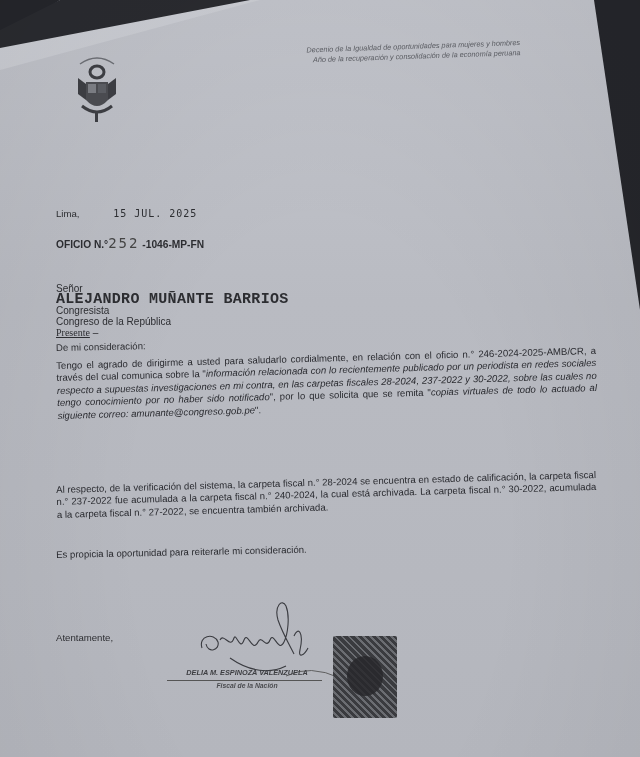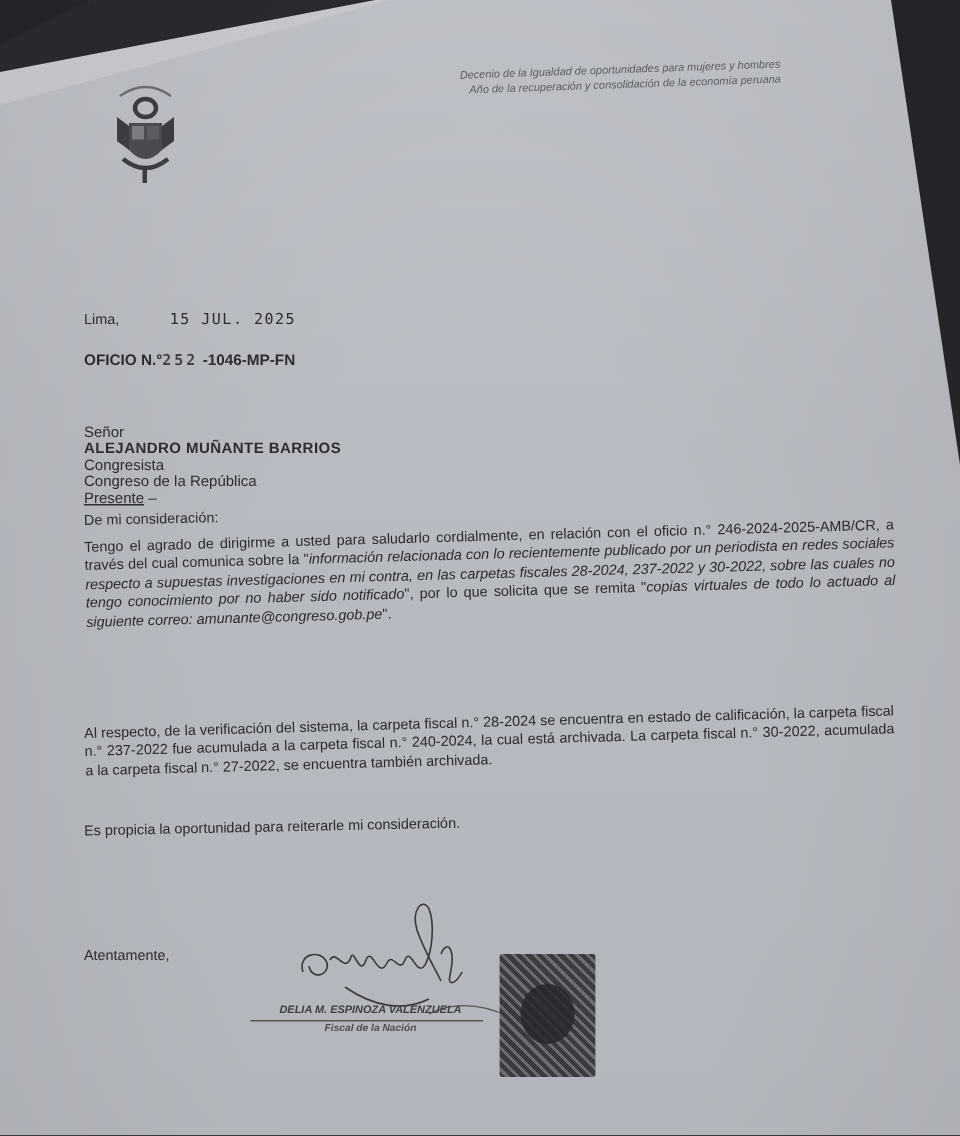--- a/index.html
+++ b/index.html
@@ -42,24 +42,24 @@
     position:absolute; left:32px; top:148px;
     font-family:"Liberation Serif", serif; font-style:italic; font-weight:bold;
     font-size:13px; color:#4e5056; line-height:17px;
   }
   .inst div:first-child { padding-left:12px; }
   .line { position:absolute; left:56px; font-size:9.6px; color:#2c2d31; white-space:nowrap; }
   .bold { font-weight:bold; }
   .date { top:208px; }
   .date .hand { font-family:"DejaVu Sans Mono", monospace; font-size:10px; letter-spacing:1px;margin-left:31px; }
   .oficio { top:235px; font-size:10.2px; }
-  .oficio .hand { font-family:"DejaVu Sans Mono", monospace; font-weight:bold; font-size:10px; letter-spacing:2px; color:#444; }
+  .oficio .hand { font-family:"DejaVu Sans Mono", monospace; font-weight:normal; font-size:14px; letter-spacing:2px; color:#444; }
   .addr { top:283px; line-height:11px; font-size:10px; }
-  .addr .name { font-weight:bold; font-size:10px; letter-spacing:.3px; }
-  .addr .pres { text-decoration:underline; }
+  .addr .name { font-weight:bold; font-size:15px; letter-spacing:.3px;font-family:Liberation Mono, monospace; }
+  .addr .pres { text-decoration:underline;font-family:Liberation Serif, serif; }
   .greet { top:342px; transform:rotate(-1.2deg); transform-origin:left; }
   .para { position:absolute; left:56px; width:540px; font-size:9.6px; line-height:12.4px; color:#2a2b30; text-align:justify; transform:rotate(-1.6deg); transform-origin:left top; }
   .p1 { top:360px; }
   .p2 { top:484px; }
   .p3 { top:549px; transform:rotate(-1.2deg); }
   .closing { top:588px;margin-top:44px; }
   .it { font-style:italic; }
   .sig-area { position:absolute; left:190px; top:596px; width:150px; height:90px; }
   .sig-line { position:absolute; left:167px; top:680px; width:155px; height:1px; background:#555; }
   .signer { position:absolute; left:172px; top:668px; width:150px; text-align:center; font-size:7.3px; font-weight:bold; font-style:italic; color:#3d3e42; }

